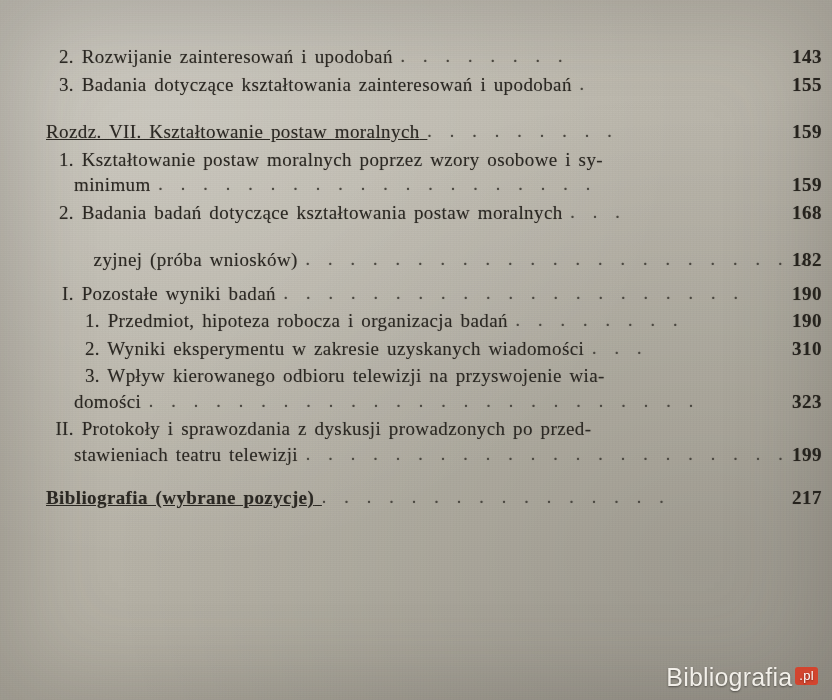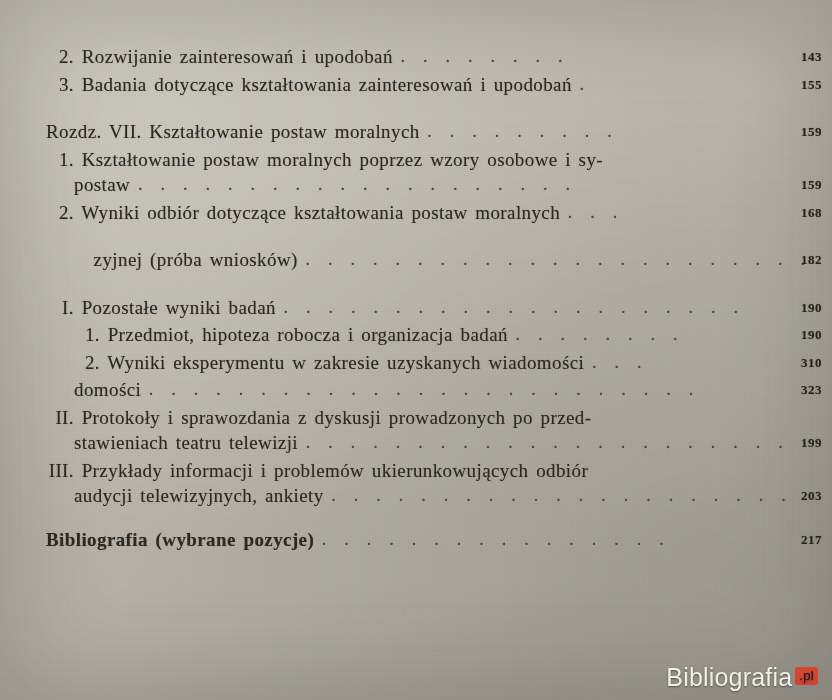--- a/index.html
+++ b/index.html
@@ -74,34 +74,34 @@
     vertical-align: bottom;
     white-space: nowrap;
     color: #4a4740;
     letter-spacing: 5.5px;
     font-size: 18px;
   }
   .pg {
     position: absolute;
     right: 0;
     font-weight: bold;
-    font-size: 13px;
+    font-size: 19px;
     letter-spacing: .5px;
     color: #24211c;
     text-shadow: 0 0 1px rgba(70,66,58,0.5);
   }
   
-  .ind-0 { padding-left: 0px; }
+  .ind-0 { padding-left: 0px; text-decoration: underline; }
   .ind-1 { padding-left: 28px; }
   .ind-2 { padding-left: 54px; }
   .ind-3 { padding-left: 36px; text-align: center; }
   .hang-1 { padding-left: 28px; }
   .gap-lg { margin-top: 22px; }
   .gap-md { margin-top: 18px; }
-  .gap-sm { margin-top: 22px; }
+  .gap-sm { margin-top: 8px; }
   .bold { font-weight: bold; }
   .rom {
     display: inline-block;
     text-align: right;
     width: 26px;
     margin-left: -26px;
   }
   .num {
     display: inline-block;
     text-align: right;
@@ -122,21 +122,21 @@
     font-family: "Liberation Sans", sans-serif;
     font-size: 25px;
     color: #f2efe9;
     text-shadow: 0 1px 2px rgba(0,0,0,0.45);
     letter-spacing: .2px;
     white-space: nowrap;
   }
   #watermark .pl {
     display: inline-block;
     background: #d2452f;
-    color: #0f172a;
+    color: #ffffff;
     font-size: 13px;
     padding: 1px 4px 2px 4px;
     border-radius: 3px;
     margin-left: 3px;
     vertical-align: 6px;
     letter-spacing: .3px;
   }
 </style>
 </head>
 <body>
@@ -170,30 +170,30 @@
           <span class="pg">159</span>
         </div>
       </div>
 
       <div class="entry">
         <div class="line ind-1">
           <span class="num">1.</span>
           <span class="txt">Kształtowanie  postaw  moralnych  poprzez  wzory  osobowe  i  sy-</span>
         </div>
         <div class="line hang-1">
-          <span class="txt">postaw</span>
+          <span class="txt">minimum</span>
           <span class="dots">. . . . . . . . . . . . . . . . . . . .</span>
           <span class="pg">159</span>
         </div>
       </div>
 
       <div class="entry">
         <div class="line ind-1">
           <span class="num">2.</span>
-          <span class="txt">Wyniki  odbiór  dotyczące  kształtowania  postaw  moralnych</span>
+          <span class="txt">Badania  badań  dotyczące  kształtowania  postaw  moralnych</span>
           <span class="dots">. . .</span>
           <span class="pg">168</span>
         </div>
       </div>
 
       <div class="entry gap-lg">
         <div class="line ind-3">
           <span class="txt">zyjnej  (próba  wniosków)</span>
           <span class="dots">. . . . . . . . . . . . . . . . . . . . . . .</span>
           <span class="pg">182</span>
@@ -222,50 +222,43 @@
       <div class="entry">
         <div class="line ind-2">
           <span class="num2">2.</span>
           <span class="txt">Wyniki  eksperymentu  w  zakresie  uzyskanych  wiadomości</span>
           <span class="dots">. . .</span>
           <span class="pg">310</span>
         </div>
       </div>
 
       <div class="entry">
+        <div class="line ind-2">
+          <span class="num2">3.</span>
+          <span class="txt">Wpływ  kierowanego  odbioru  telewizji  na  przyswojenie  wia-</span>
+        </div>
         <div class="line hang-1">
           <span class="txt">domości</span>
           <span class="dots">. . . . . . . . . . . . . . . . . . . . . . . . .</span>
           <span class="pg">323</span>
         </div>
       </div>
 
       <div class="entry">
         <div class="line ind-1">
           <span class="rom">II.</span>
           <span class="txt">Protokoły  i  sprawozdania  z  dyskusji  prowadzonych  po  przed-</span>
         </div>
         <div class="line hang-1">
           <span class="txt">stawieniach  teatru  telewizji</span>
           <span class="dots">. . . . . . . . . . . . . . . . . . . . . .</span>
           <span class="pg">199</span>
         </div>
       </div>
 
-      <div class="entry">
-        <div class="line ind-1">
-          <span class="rom">III.</span>
-          <span class="txt">Przykłady  informacji  i  problemów  ukierunkowujących  odbiór</span>
-        </div>
-        <div class="line hang-1">
-          <span class="txt">audycji  telewizyjnych,  ankiety</span>
-          <span class="dots">. . . . . . . . . . . . . . . . . . . . .</span>
-          <span class="pg">203</span>
-        </div>
-      </div>
 
       <div class="entry gap-md">
         <div class="line ind-0">
           <span class="txt bold">Bibliografia  (wybrane  pozycje)</span>
           <span class="dots">. . . . . . . . . . . . . . . .</span>
           <span class="pg">217</span>
         </div>
       </div>
 
     </div>

